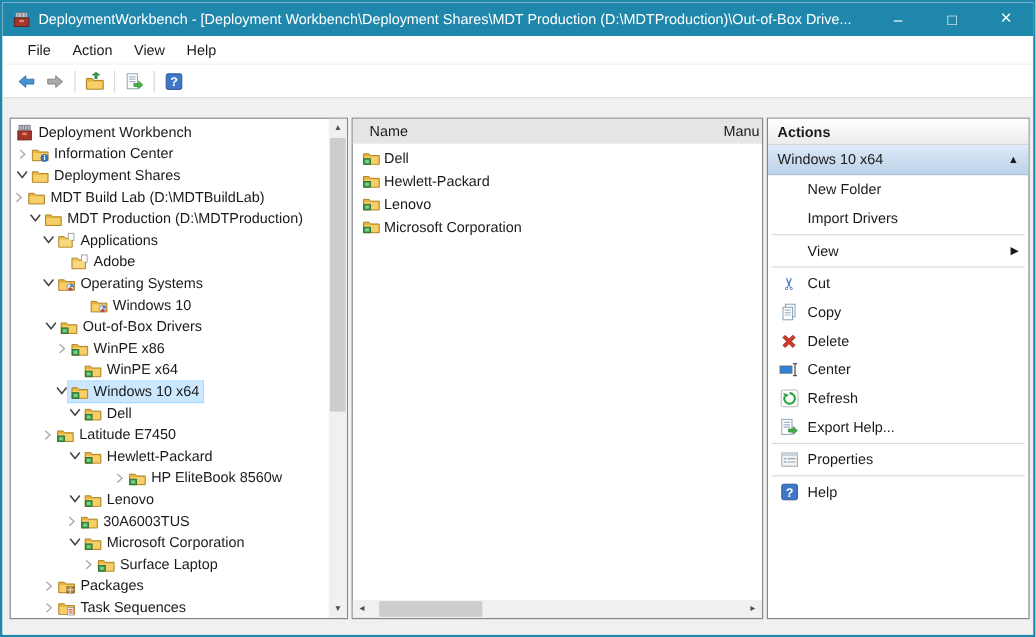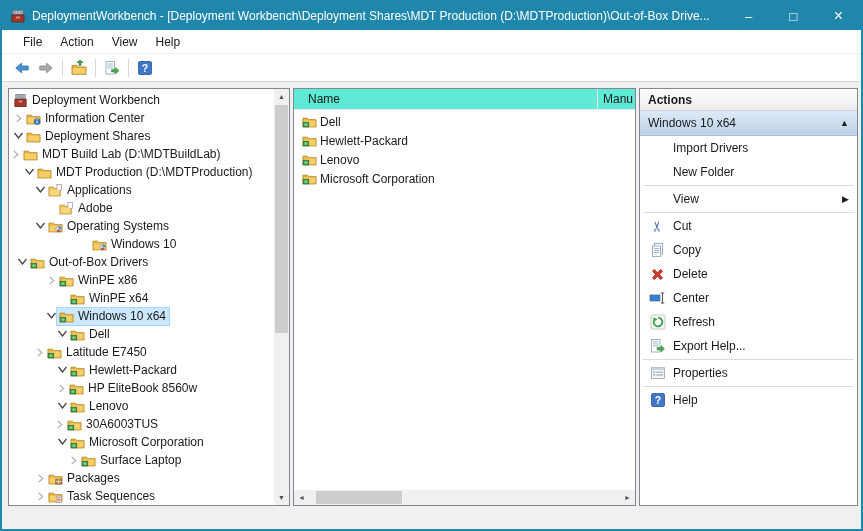--- a/index.html
+++ b/index.html
@@ -24,21 +24,21 @@
   .menu-item { padding:3px 9px; }
 
   
   .toolbar { position:absolute; top:52px; left:0; right:0; height:28px; background:#fff;
              border-bottom:1px solid #d9d9d9; display:flex; align-items:center; padding-left:8px; }
   .tb-btn { width:24px; height:24px; display:flex; align-items:center; justify-content:center; }
   .tb-sep { width:1px; height:18px; background:#d9d9d9; margin:0 4px; }
 
   
   .main { position:absolute; top:80px; left:0; right:0; bottom:0; background:#f0f0f0; }
-  .pane { position:absolute; top:6px; height:418px; background:#fff; border:1px solid #828790; }
+  .pane { position:absolute; top:16px; height:418px; background:#fff; border:1px solid #828790; }
   .tree-pane { left:6px; width:282px; }
   .list-pane { left:291px; width:343px; }
   .actions-pane { left:637px; width:219px; }
 
   
   .tree-scroll { position:absolute; top:0; left:0; right:15px; bottom:0; overflow:hidden; padding-top:2px; }
   .tree-row { height:18px; display:flex; align-items:center; white-space:nowrap; }
   .chev { width:12px; height:14px; flex:0 0 auto; display:flex; align-items:center; justify-content:center; }
   .ico { width:16px; height:15px; flex:0 0 auto; display:flex; align-items:center; justify-content:center; }
   .ico svg { display:block; }
@@ -53,21 +53,21 @@
                     display:flex; align-items:center; justify-content:center; }
   .vscroll .arrow.up { top:0; } .vscroll .arrow.down { bottom:0; }
   .vscroll .thumb { position:absolute; left:1px; width:13px; background:#cdcdcd; }
   .hscroll { position:absolute; left:0; right:0; bottom:0; height:15px; background:#f0f0f0; }
   .hscroll .arrow { position:absolute; top:0; width:15px; height:15px; font-size:7px; color:#505050;
                     display:flex; align-items:center; justify-content:center; }
   .hscroll .arrow.left { left:0; } .hscroll .arrow.right { right:0; }
   .hscroll .thumb { position:absolute; top:1px; height:13px; background:#cdcdcd; }
 
   
-  .list-header { position:absolute; top:0; left:0; right:0; height:21px; background:#5eead4;
+  .list-header { position:absolute; top:0; left:0; right:0; height:21px; background:#e5e5e5;
                  border-bottom:1px solid #ececec; display:flex; }
   .col { height:100%; display:flex; align-items:center; padding-left:14px; border-right:1px solid #e4e4e4; }
   .col-name { width:304px; }
   .col-manu { flex:1; padding-left:5px; border-right:none; }
   .list-body { position:absolute; top:23px; left:0; right:0; bottom:15px; overflow:hidden; }
   .list-row { height:19px; display:flex; align-items:center; padding-left:7px; white-space:nowrap; }
   .list-row .lbl { margin-left:3px; }
 
   
   .actions-title { height:22px; display:flex; align-items:center; padding-left:8px; font-weight:bold;
@@ -292,36 +292,36 @@
                   <path d="M1,4.4 L5.9,4.4 L7.3,6 L15,6 L15,13.8 L1,13.8 Z" fill="#e8b33c" stroke="#a87d20" stroke-width="0.8"></path>
                   <path d="M1.8,7 L14.2,7 L14.2,13.2 L1.8,13.2 Z" fill="#f7cf69"></path>
                   <circle cx="11.3" cy="10.8" r="3" fill="#e0e6ef" stroke="#5a6a80" stroke-width="0.5"></circle>
                   <path d="M11.3,10.8 L11.3,7.8 A3,3 0 0 1 14.3,10.8 Z" fill="#4a86c8"></path>
                   <path d="M11.3,10.8 L13.4,12.9 A3,3 0 0 1 9.2,12.9 Z" fill="#cc3a2e"></path>
                 </svg>
               </span>
               <span class="tree-label">Operating Systems</span>
             </span>
           </div>
-          <div class="tree-row" style="padding-left: 36px; gap: 33px;">
+          <div class="tree-row" style="padding-left: 52px;">
             <span class="chev"></span>
             <span class="tree-label-wrap">
               <span class="ico">
                 <svg width="15" height="15" viewBox="0 0 16 16">
                   <path d="M1,4.4 L5.9,4.4 L7.3,6 L15,6 L15,13.8 L1,13.8 Z" fill="#e8b33c" stroke="#a87d20" stroke-width="0.8"></path>
                   <path d="M1.8,7 L14.2,7 L14.2,13.2 L1.8,13.2 Z" fill="#f7cf69"></path>
                   <circle cx="11.3" cy="10.8" r="3" fill="#e0e6ef" stroke="#5a6a80" stroke-width="0.5"></circle>
                   <path d="M11.3,10.8 L11.3,7.8 A3,3 0 0 1 14.3,10.8 Z" fill="#4a86c8"></path>
                   <path d="M11.3,10.8 L13.4,12.9 A3,3 0 0 1 9.2,12.9 Z" fill="#cc3a2e"></path>
                 </svg>
               </span>
               <span class="tree-label">Windows 10</span>
             </span>
           </div>
-          <div class="tree-row" style="padding-left: 7px;">
+          <div class="tree-row" style="padding-left: 27px;">
             <span class="chev">
               <svg width="10" height="10" viewBox="0 0 10 10">
                 <polyline points="1.5,2 5.5,7 9.5,2" fill="none" stroke="#454545" stroke-width="1.3"></polyline>
               </svg>
             </span>
             <span class="tree-label-wrap">
               <span class="ico">
                 <svg width="15" height="15" viewBox="0 0 16 16">
                   <path d="M1,4.4 L5.9,4.4 L7.3,6 L15,6 L15,13.8 L1,13.8 Z" fill="#e8b33c" stroke="#a87d20" stroke-width="0.8"></path>
                   <path d="M1.8,7 L14.2,7 L14.2,13.2 L1.8,13.2 Z" fill="#f7cf69"></path>
@@ -429,21 +429,21 @@
                 <svg width="15" height="15" viewBox="0 0 16 16">
                   <path d="M1,4.4 L5.9,4.4 L7.3,6 L15,6 L15,13.8 L1,13.8 Z" fill="#e8b33c" stroke="#a87d20" stroke-width="0.8"></path>
                   <path d="M1.8,7 L14.2,7 L14.2,13.2 L1.8,13.2 Z" fill="#f7cf69"></path>
                   <rect x="1.2" y="8.8" width="6" height="5" fill="#3f9e4d" stroke="#1e6b2a" stroke-width="0.7"></rect>
                   <rect x="2.6" y="10" width="3.2" height="2.6" fill="#7fd08a"></rect>
                 </svg>
               </span>
               <span class="tree-label">Hewlett-Packard</span>
             </span>
           </div>
-          <div class="tree-row" style="padding-left: 46px;">
+          <div class="tree-row" style="padding-left: 84px;">
             <span class="chev">
               <svg width="9" height="9" viewBox="0 0 10 10">
                 <polyline points="3,1 7.5,5 3,9" fill="none" stroke="#a6a6a6" stroke-width="1.2"></polyline>
               </svg>
             </span>
             <span class="tree-label-wrap">
               <span class="ico">
                 <svg width="15" height="15" viewBox="0 0 16 16">
                   <path d="M1,4.4 L5.9,4.4 L7.3,6 L15,6 L15,13.8 L1,13.8 Z" fill="#e8b33c" stroke="#a87d20" stroke-width="0.8"></path>
                   <path d="M1.8,7 L14.2,7 L14.2,13.2 L1.8,13.2 Z" fill="#f7cf69"></path>
@@ -633,25 +633,25 @@
 
     <div class="pane actions-pane">
       <div class="actions-title">Actions</div>
       <div class="actions-section">
         <span class="sec-label">Windows 10 x64</span>
         <span class="collapse-arrow">▲</span>
       </div>
       <div id="actions-list">
           <div class="action-item">
             <span class="aico"></span>
+            <span class="alabel">New Folder</span>
+          </div>
+          <div class="action-item">
+            <span class="aico"></span>
             <span class="alabel">Import Drivers</span>
-          </div>
-          <div class="action-item">
-            <span class="aico"></span>
-            <span class="alabel">New Folder</span>
           </div>
           <div class="action-sep"></div>
           <div class="action-item">
             <span class="aico"></span>
             <span class="alabel">View</span>
             <span class="submenu-arrow">▶</span>
           </div>
           <div class="action-sep"></div>
           <div class="action-item">
             <span class="aico">

